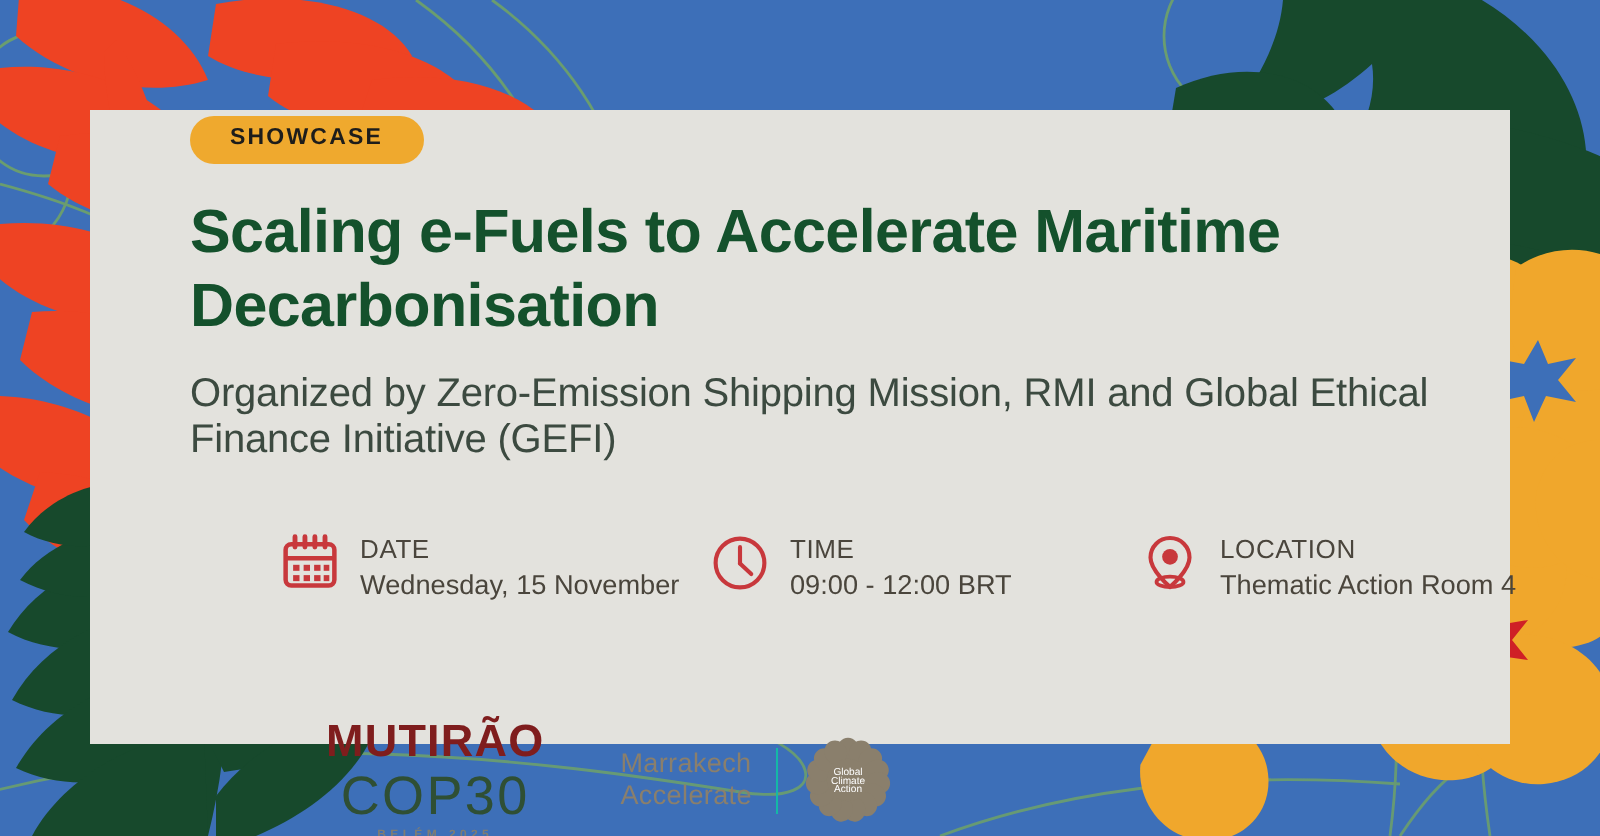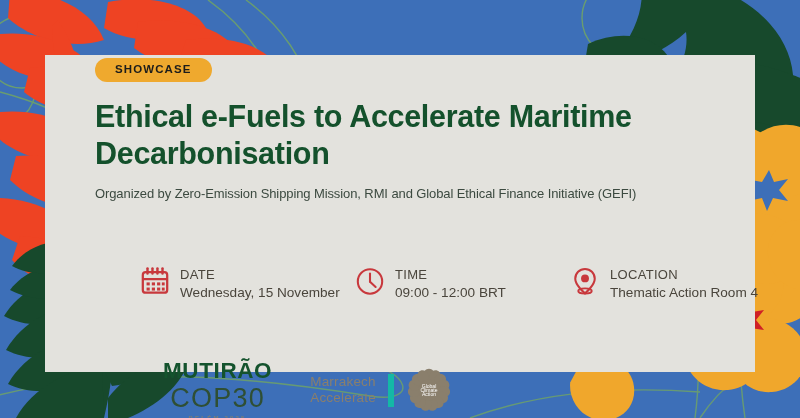--- a/index.html
+++ b/index.html
@@ -49,21 +49,21 @@
     color:#14512c;
     font-size:30.5px;
     font-weight:bold;
     line-height:1.23;
     letter-spacing:-0.3px;
     max-width:600px;
   }
   .subtitle{
     margin:13px 0 12px 0;
     color:#3c4a40;
-    font-size:13px;
+    font-size:20px;
     font-weight:normal;
     letter-spacing:-0.1px;
   }
 
   
   .meta-row{
     position:absolute;
     left:95px;top:210px;
     display:flex;
     align-items:flex-start;
@@ -108,21 +108,21 @@
   }
   .cop-logo{
     text-align:center;
     line-height:1;
     padding-right:18px;
   }
   .cop-mut{
     font-size:22.5px;
     font-weight:bold;
     letter-spacing:0.6px;
-    color:#14532d;
+    color:#7f1d1d;
     line-height:1;
   }
   .cop-30{
     font-size:27px;
     font-weight:normal;
     letter-spacing:1.2px;
     color:#2f4f34;
     line-height:1.05;
     margin-top:1px;
   }
@@ -138,21 +138,21 @@
     align-items:center;
     gap:12px;
     padding-left:20px;
   }
   .mp-text{
     color:#8a7f6c;
     font-size:13.5px;
     line-height:1.25;
     letter-spacing:0.2px;
     padding-right:12px;
-    border-right:6px solid #14b8a6;
+    border-right:1px solid #14b8a6;
   }
   .gca-emblem{width:46px;height:46px;display:block;}
 </style>
 </head>
 <body>
 
 <div class="stage">
 
   <svg class="bg-svg" viewBox="0 0 800 418">
     <defs>
@@ -256,21 +256,21 @@
           <path d="M 712 330 C 736 322 762 334 768 356 C 774 380 756 400 732 398 C 710 396 696 376 698 356 Z" fill="#f0a72c"></path>
         </g>
       </g>
     </g>
   </svg>
 
   <div class="card">
 
     <div class="card-inner">
       <span class="badge">SHOWCASE</span>
-      <h1 class="title">Ethical e-Fuels to Accelerate Maritime Decarbonisation</h1>
+      <h1 class="title">Scaling e-Fuels to Accelerate Maritime Decarbonisation</h1>
       <p class="subtitle">Organized by Zero-Emission Shipping Mission, RMI and Global Ethical Finance Initiative (GEFI)</p>
     </div>
 
     <div class="meta-row">
 
       <div class="meta-item date">
         <svg class="meta-icon" viewBox="0 0 32 32">
           <rect x="3" y="6.5" width="26" height="22" rx="3" fill="none" stroke="#c8383c" stroke-width="2.4"></rect>
           <line x1="3" y1="14" x2="29" y2="14" stroke="#c8383c" stroke-width="2.4"></line>
           <line x1="8" y1="2.5" x2="8" y2="8" stroke="#c8383c" stroke-width="2.6" stroke-linecap="round"></line>

